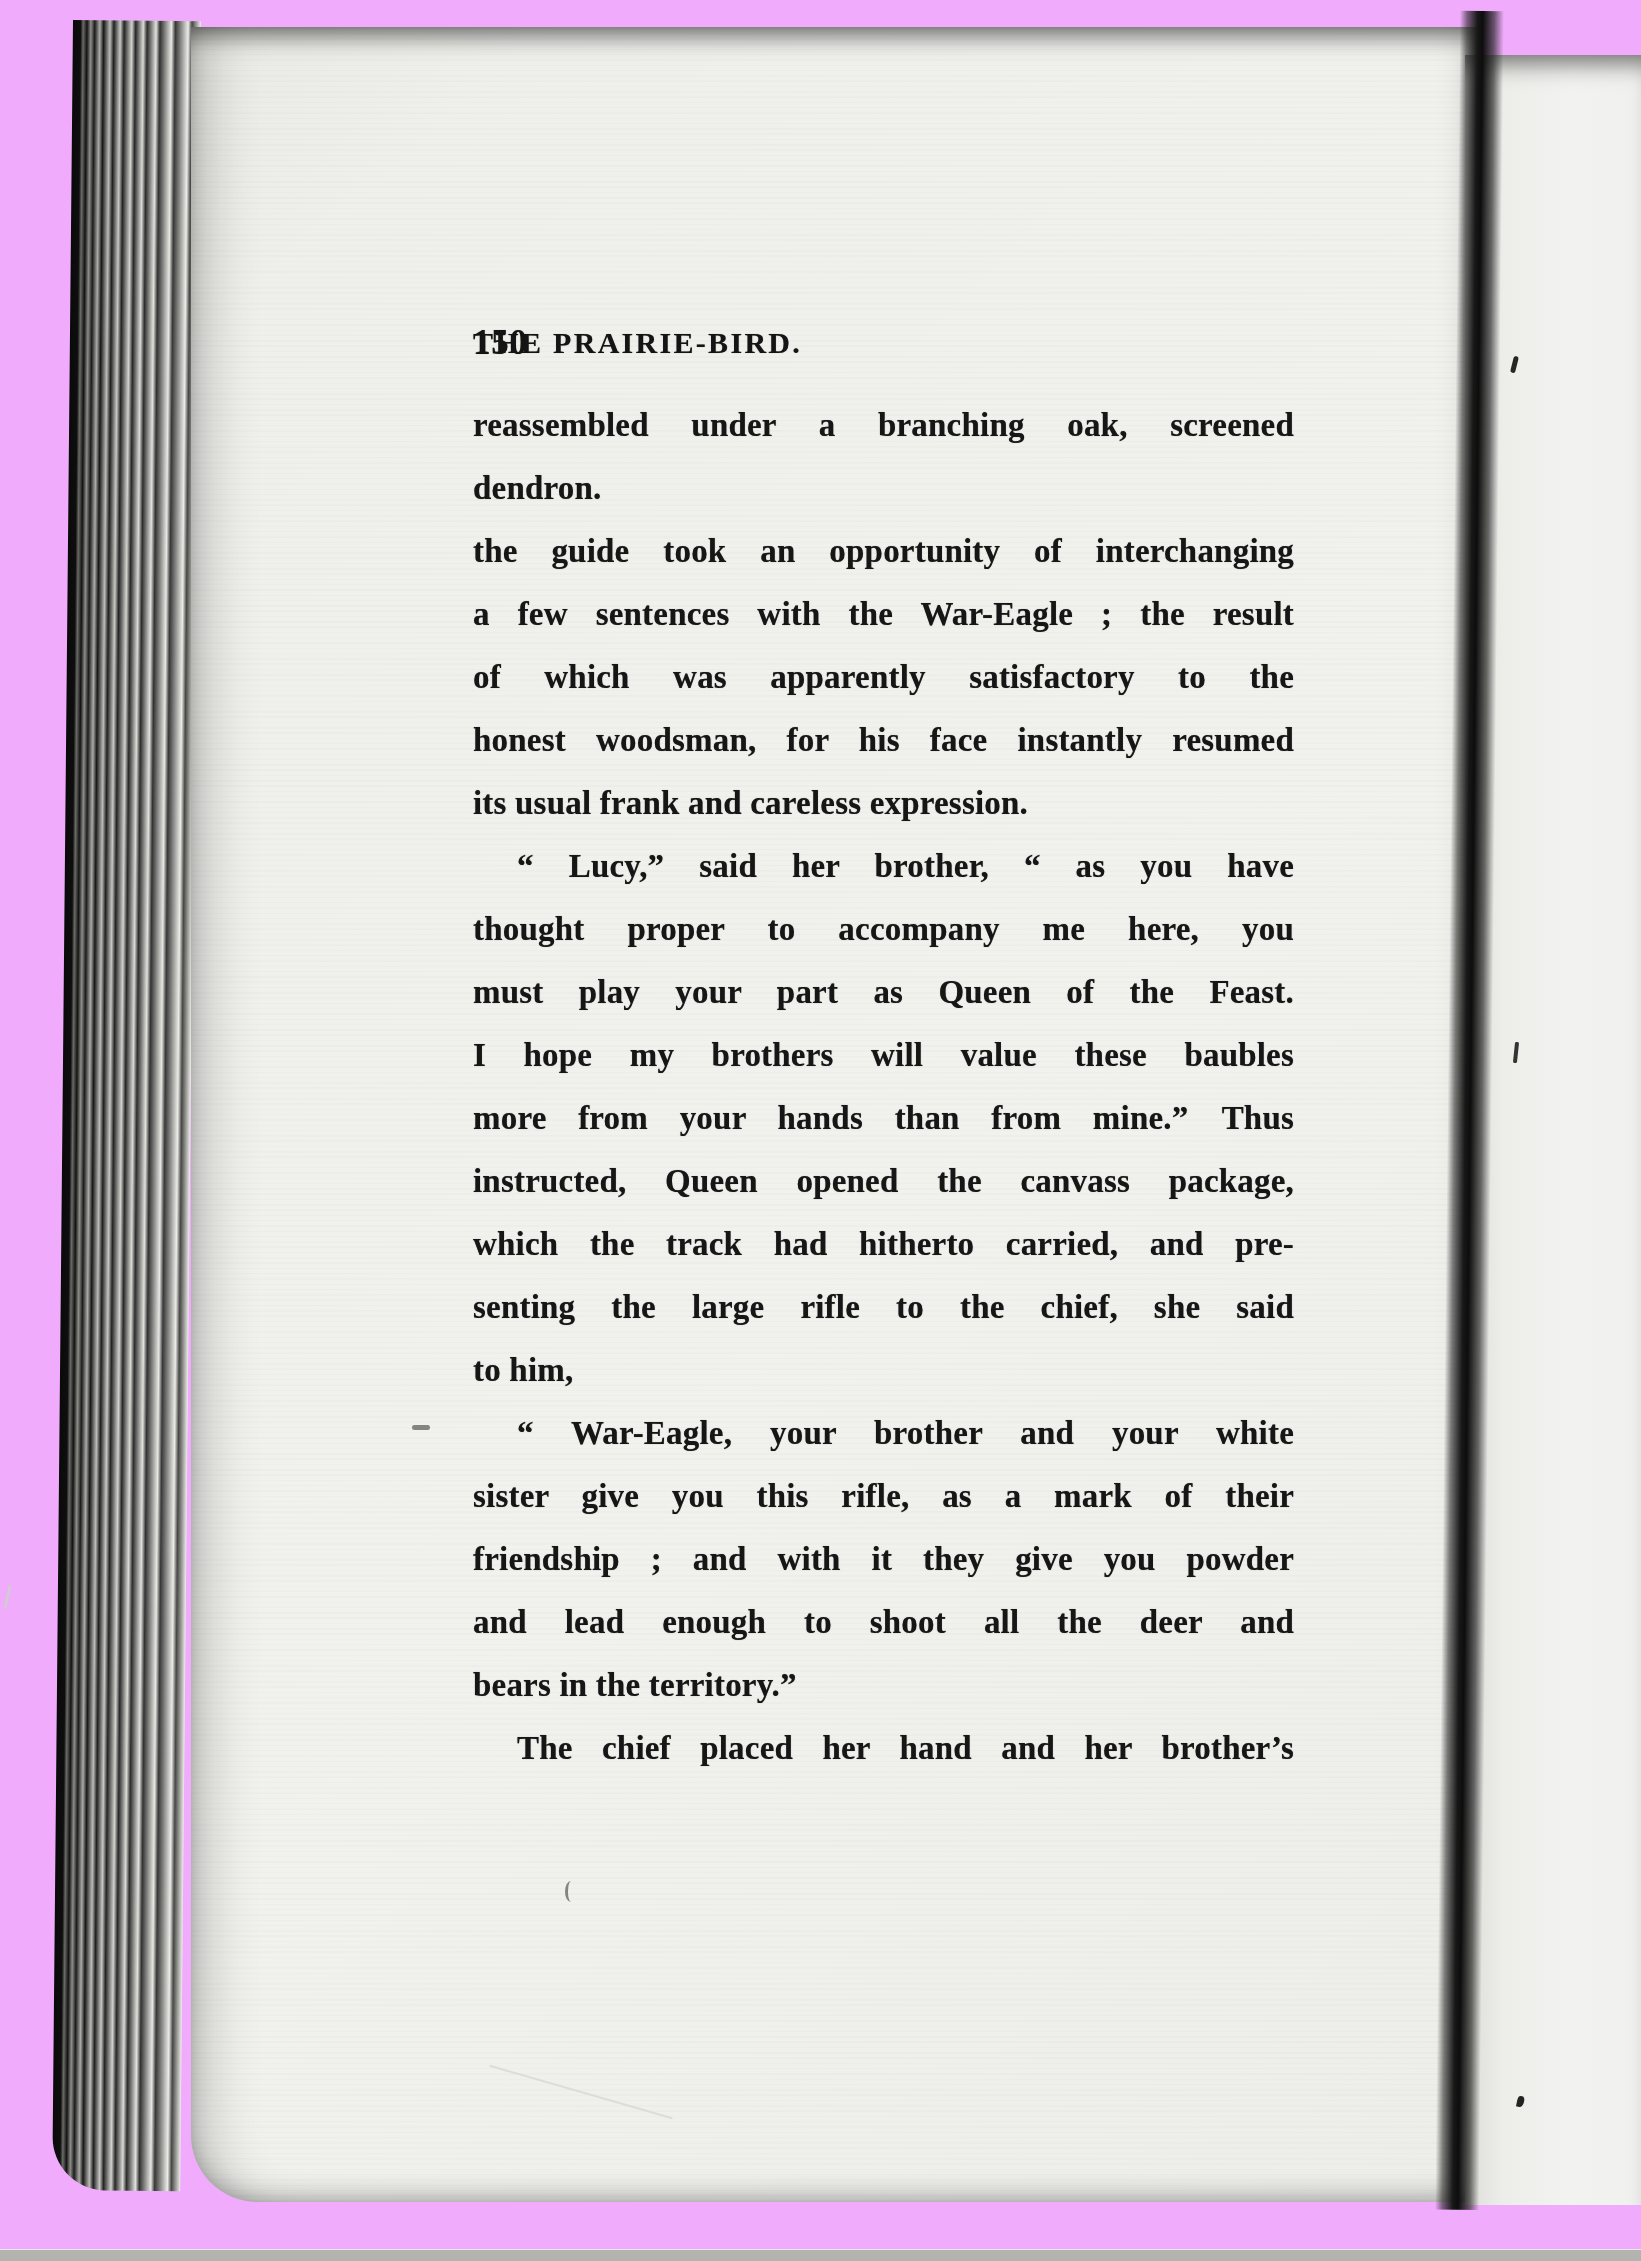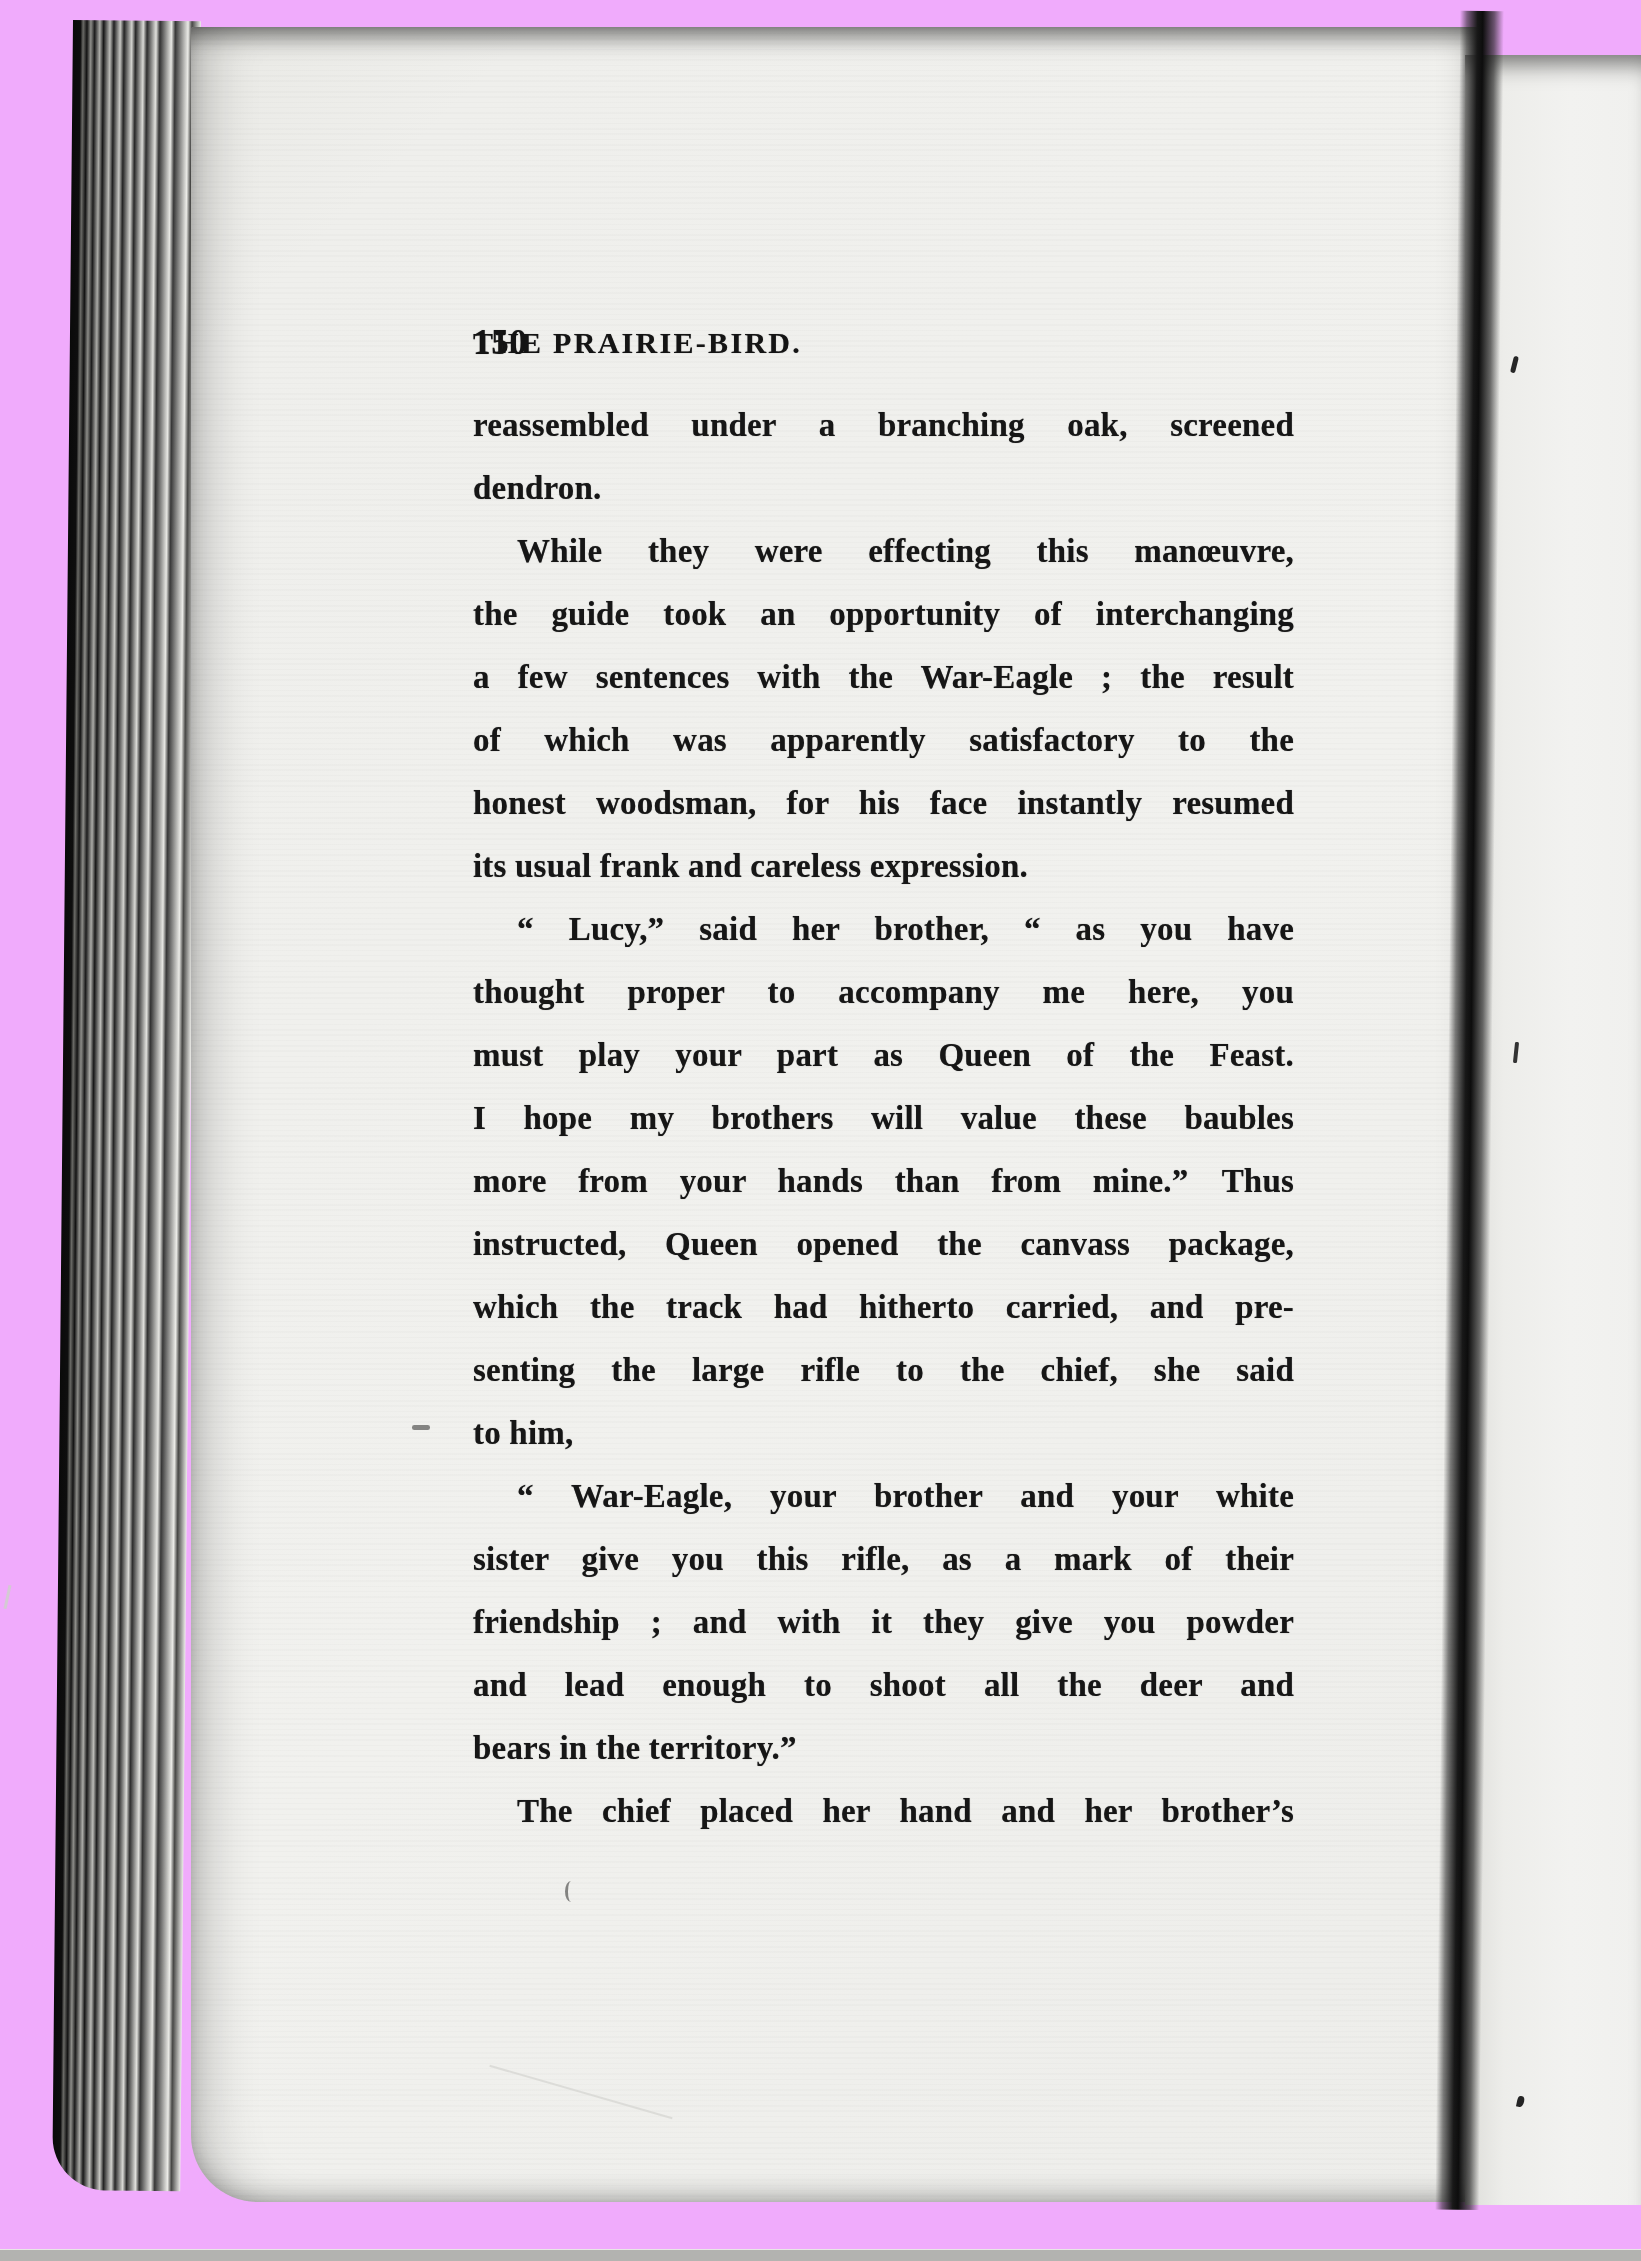--- a/index.html
+++ b/index.html
@@ -105,21 +105,20 @@
   <div class="gutter"></div>
 
   <div class="header">
     <span class="page-num">150</span>
     <span class="running-title">THE PRAIRIE-BIRD.</span>
   </div>
 
   <div class="textblock">
     <div class="ln j">reassembled under a branching oak, screened</div>
     <div class="ln">dendron.</div>
-    <div class="ln j in">While they were effecting this manœuvre,</div>
     <div class="ln j">the guide took an opportunity of interchanging</div>
     <div class="ln j">a few sentences with the War-Eagle ; the result</div>
     <div class="ln j">of which was apparently satisfactory to the</div>
     <div class="ln j">honest woodsman, for his face instantly resumed</div>
     <div class="ln">its usual frank and careless expression.</div>
     <div class="ln j in">“ Lucy,” said her brother, “ as you have</div>
     <div class="ln j">thought proper to accompany me here, you</div>
     <div class="ln j">must play your part as Queen of the Feast.</div>
     <div class="ln j">I hope my brothers will value these baubles</div>
     <div class="ln j">more from your hands than from mine.” Thus</div>

